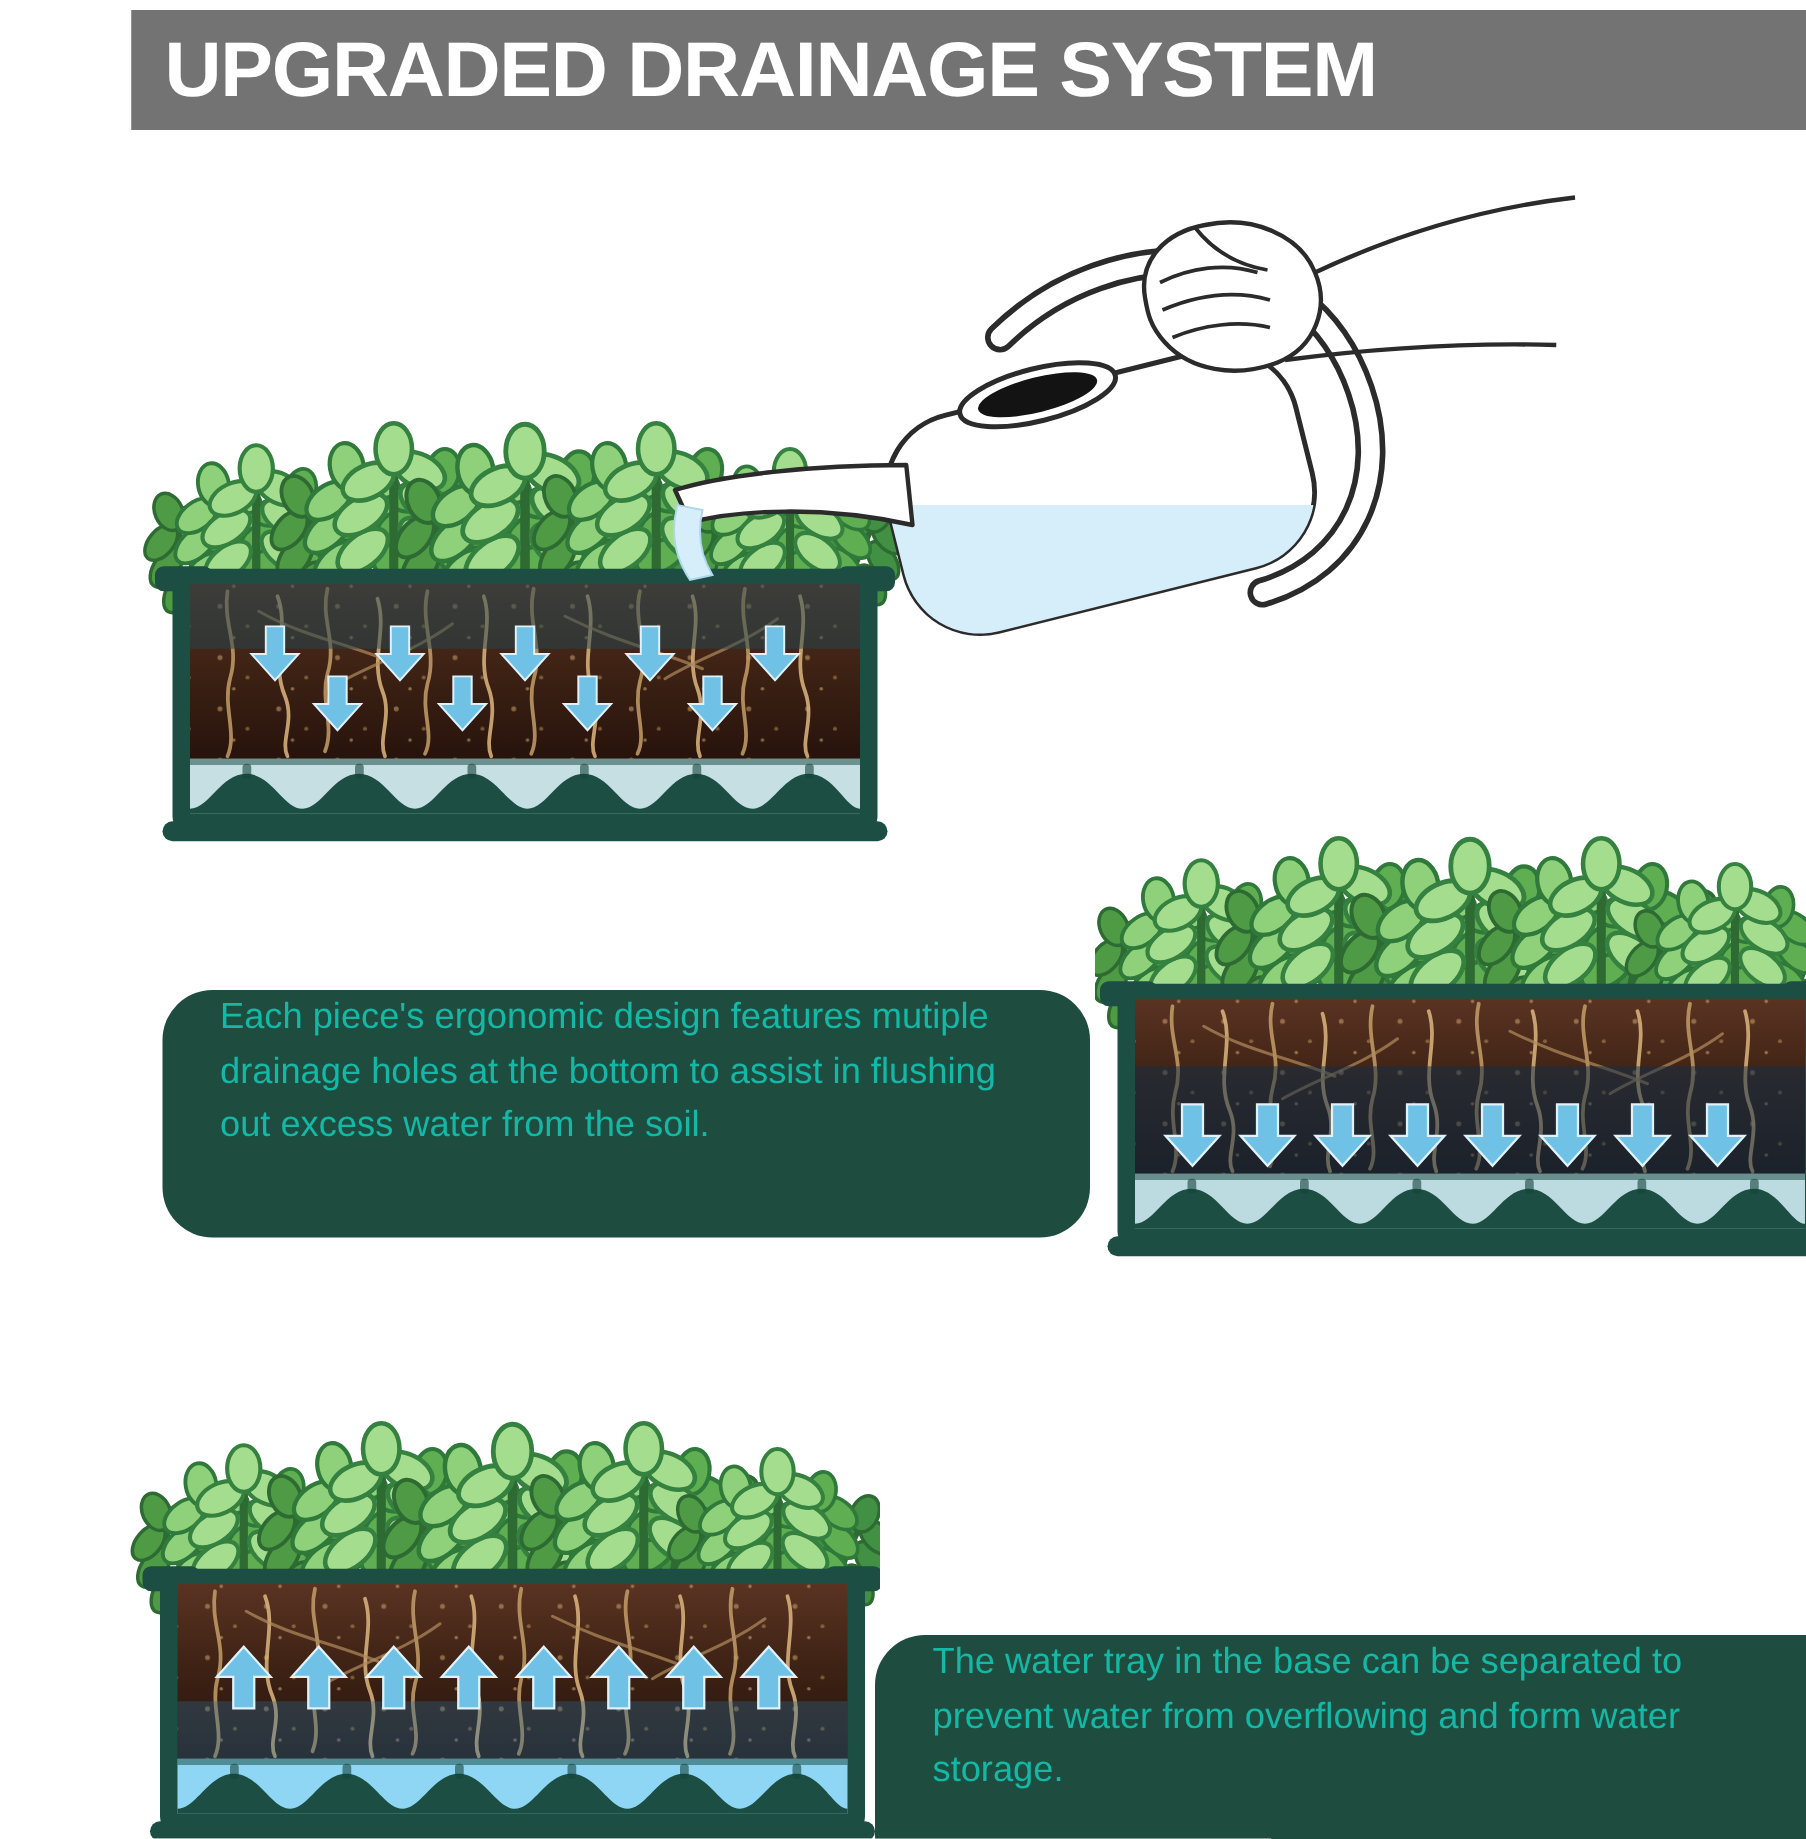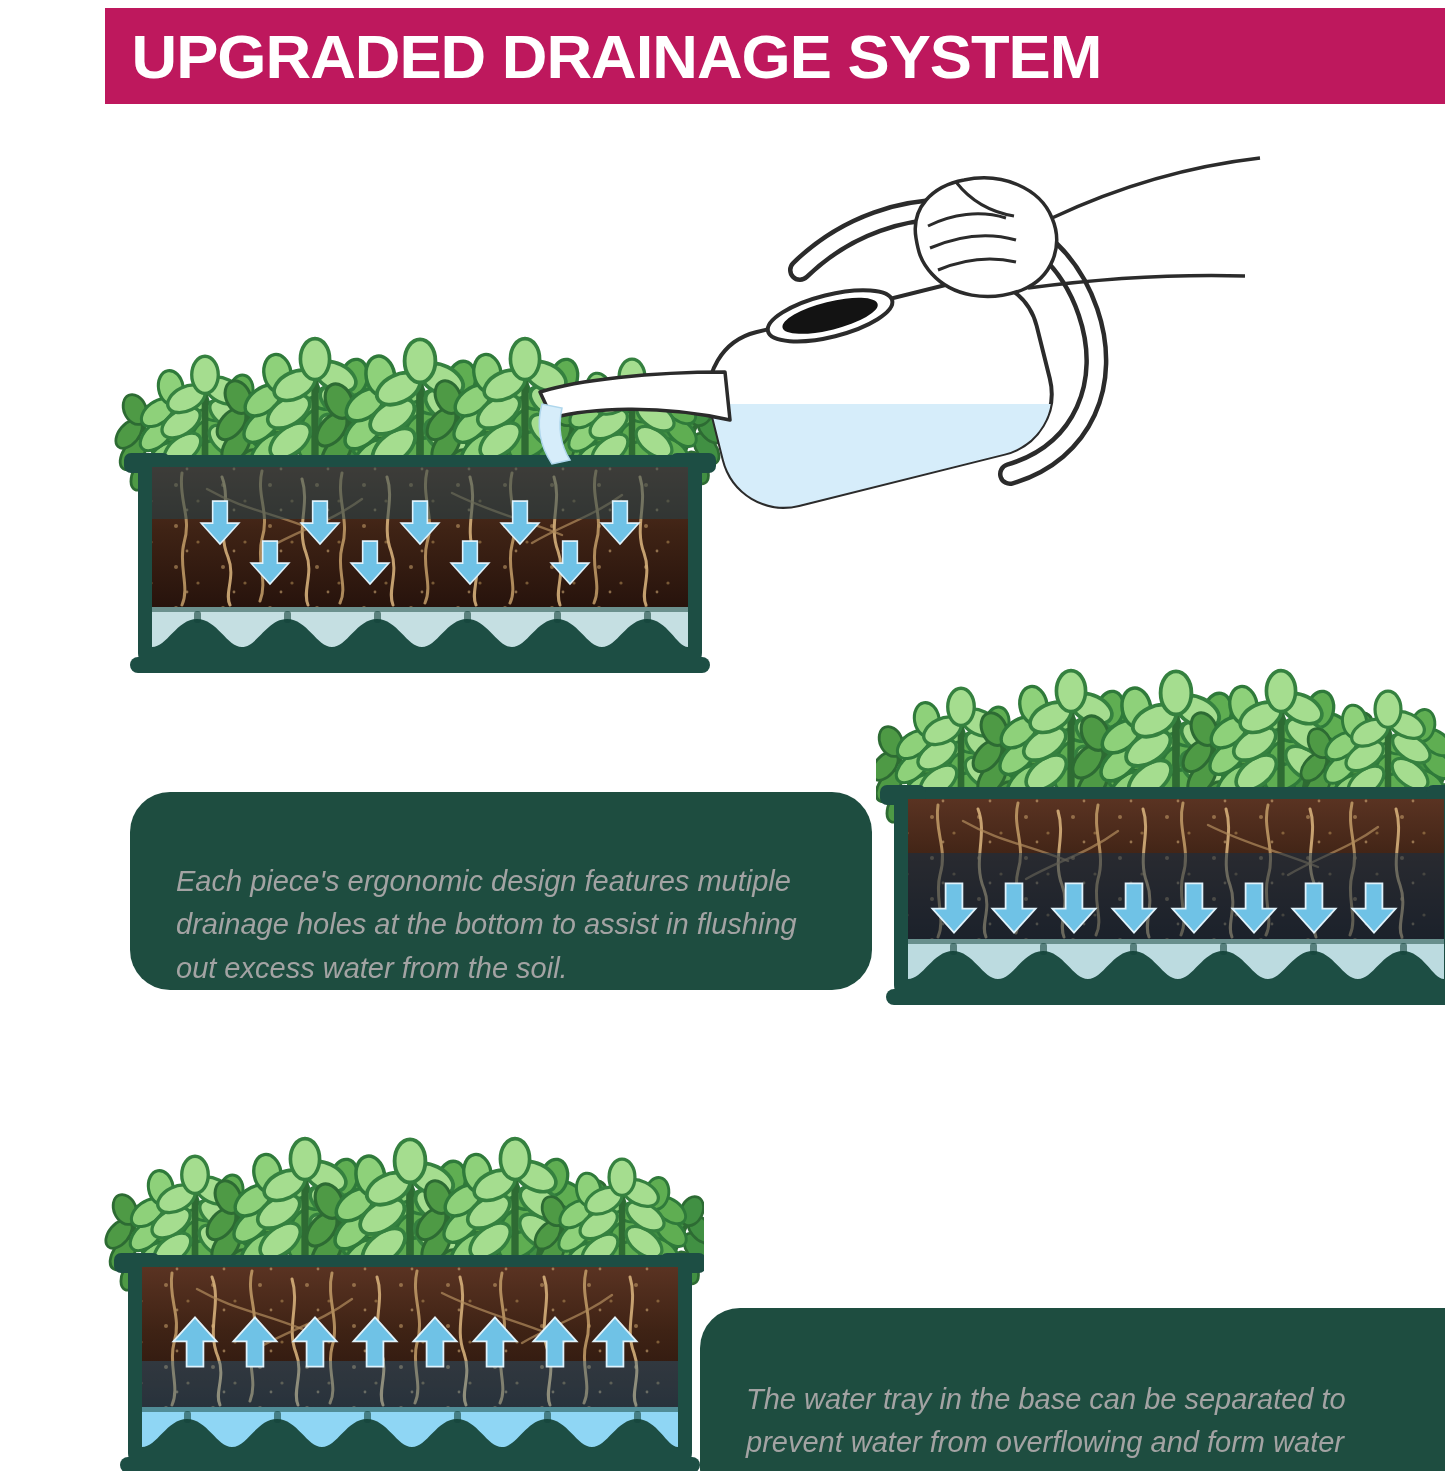--- a/index.html
+++ b/index.html
@@ -4,30 +4,30 @@
 <style>
   * { margin:0; padding:0; box-sizing:border-box; }
   html,body { background:#ffffff; }
   .page {
     position:relative; width:1445px; height:1471px;
     background:#ffffff; overflow:hidden;
     font-family:"Liberation Sans", sans-serif;
   }
   .banner {
     position:absolute; left:105px; top:8px; width:1340px; height:96px;
-    background:#be185d; display:flex; align-items:center;
+    background:#737373; display:flex; align-items:center;
   }
   .banner h1 {
     color:#ffffff; font-size:62px; font-weight:800; letter-spacing:-1px;
     padding-left:26px; white-space:nowrap;
     transform:scaleX(1.02); transform-origin:left center;
   }
   .callout {
-    position:absolute; background:#1e4d40; color:#a3a3a3;
-    border-radius:40px; display:flex; align-items:flex-end;font-style:italic;
+    position:absolute; background:#1e4d40; color:#14b8a6;
+    border-radius:40px; display:flex; align-items:flex-start;
   }
   .callout p { font-size:29px; line-height:1.5; padding:0 46px; }
   #callout-1 { left:130px; top:792px; width:742px; height:198px; }
   #callout-2 { left:700px; top:1262px; width:745px; height:200px; border-radius:40px 0 0 40px;margin-top:46px; }
   .illo { position:absolute; display:block; }
   #illo-1 { left:110px;  top:120px;  }
   #illo-2 { left:876px;  top:652px;  }
   #illo-3 { left:104px;  top:1100px; }
 </style>
 </head>

